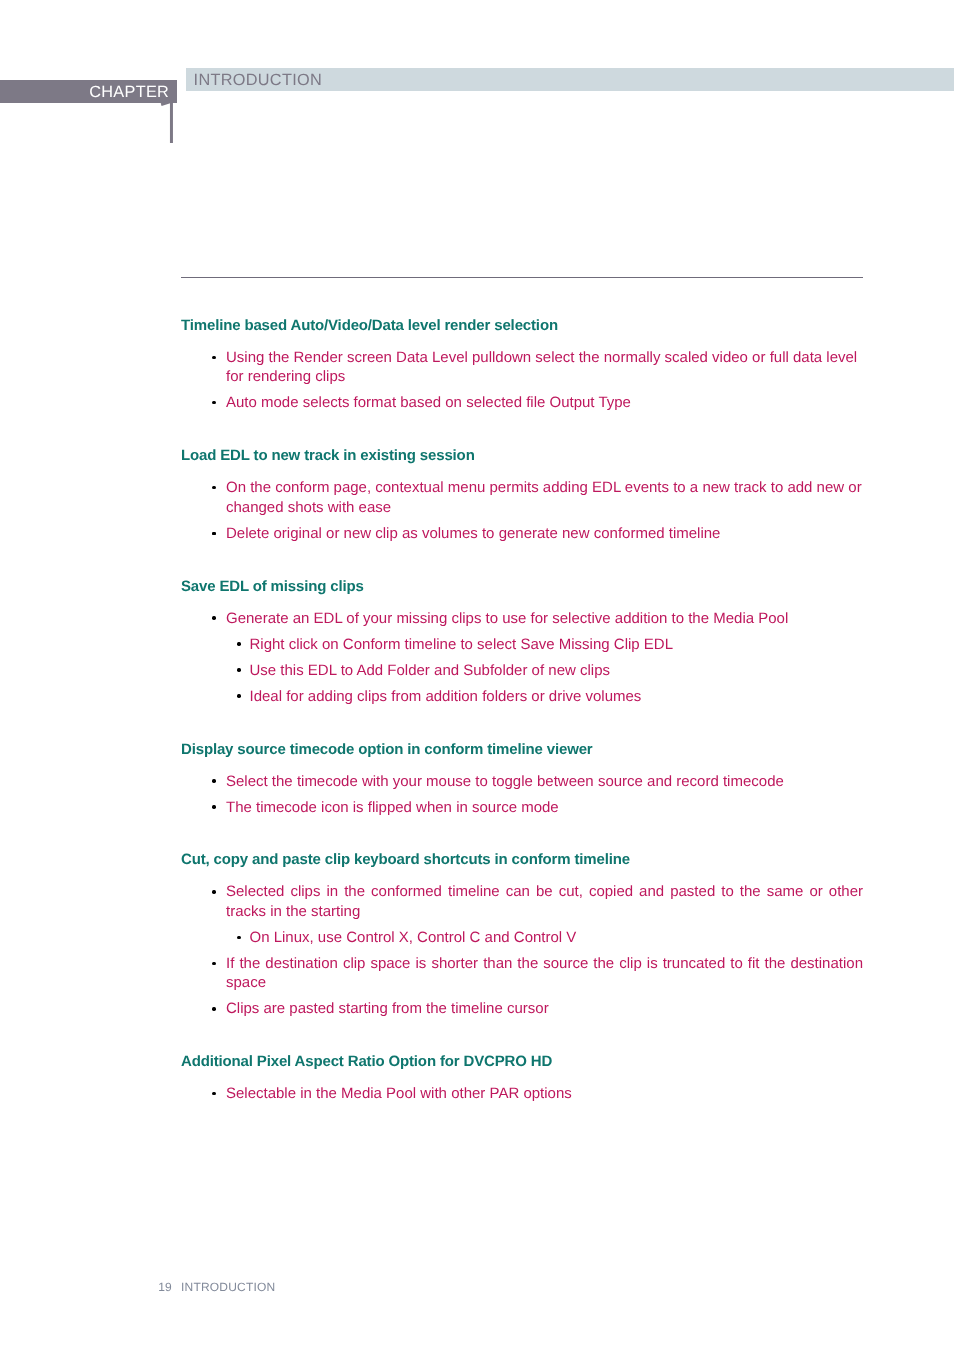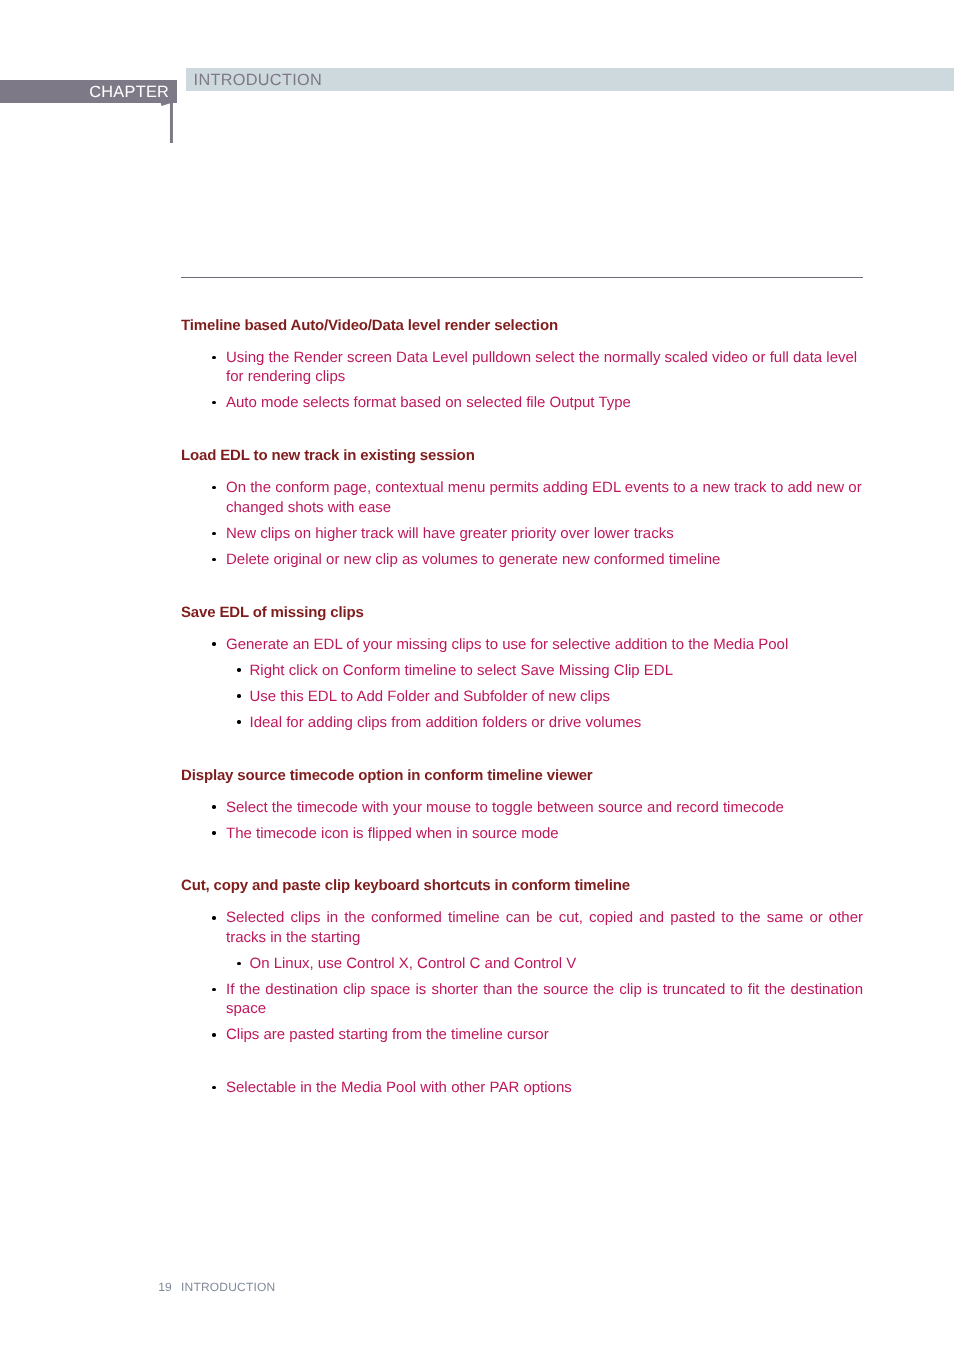--- a/index.html
+++ b/index.html
@@ -17,21 +17,21 @@
   .chapter-num { position:absolute; left:150px; top:92px; width:35px; height:58px; }
   .chapter-num svg { display:block; }
   .chapter-num .numtext { position:absolute; left:0; top:0; width:1px; height:1px;
                           overflow:hidden; clip:rect(0 0 0 0); color:transparent; }
 
   .rule { position:absolute; left:181px; top:277px; width:682px; height:1px; background:#6f6b7a; }
 
   .content { position:absolute; left:181px; top:315.9px; width:682px; }
   .sect { position:relative; }
   .sect + .sect { margin-top:33.4px; }
-  .sect-h { font-size:15px; font-weight:bold; color:#7f1d1d; line-height:19.5px;
+  .sect-h { font-size:15px; font-weight:bold; color:#0f766e; line-height:19.5px;
             letter-spacing:-0.15px; }
   .itm { font-size:15px; color:#be185d; line-height:19.5px; position:relative;
          letter-spacing:0px; margin-top:6.5px; }
   .sect-h + .itm { margin-top:12.5px; }
   .itm.lv1 { margin-left:45px; }
   .itm.lv2 { margin-left:68.5px; }
   .itm .bullet { position:absolute; left:-13.6px; top:7.8px; width:3.3px; height:3.3px;
                  border-radius:50%; background:#000000; }
   .itm.lv2 .bullet { left:-12.1px; }
   .itm.just { text-align:justify; }
@@ -60,21 +60,21 @@
 
   <div class="content">
 <div class="sect">
         <div class="sect-h">Timeline based Auto/Video/Data level render selection</div>
         <div class="itm lv1"><span class="bullet"></span><span class="t">Using the Render screen Data Level pulldown select the normally scaled video or full data level for rendering clips</span></div>
         <div class="itm lv1"><span class="bullet"></span><span class="t">Auto mode selects format based on selected file Output Type</span></div>
       </div>
 <div class="sect">
         <div class="sect-h">Load EDL to new track in existing session</div>
         <div class="itm lv1"><span class="bullet"></span><span class="t">On the conform page, contextual menu permits adding EDL events to a new track to add new or changed shots with ease</span></div>
-        <div class="itm lv1"><span class="bullet"></span><span class="t">New clips on higher track will have greater priority over lower tracks</span></div>
+        <div class="itm lv1"><span class="bullet"></span></div>
         <div class="itm lv1"><span class="bullet"></span><span class="t">Delete original or new clip as volumes to generate new conformed timeline</span></div>
       </div>
 <div class="sect">
         <div class="sect-h">Save EDL of missing clips</div>
         <div class="itm lv1"><span class="bullet"></span><span class="t">Generate an EDL of your missing clips to use for selective addition to the Media Pool</span></div>
         <div class="itm lv2"><span class="bullet"></span><span class="t">Right click on Conform timeline to select Save Missing Clip EDL</span></div>
         <div class="itm lv2"><span class="bullet"></span><span class="t">Use this EDL to Add Folder and Subfolder of new clips</span></div>
         <div class="itm lv2"><span class="bullet"></span><span class="t">Ideal for adding clips from addition folders or drive volumes</span></div>
       </div>
 <div class="sect">
@@ -89,20 +89,21 @@
           <span class="t">Selected clips in the conformed timeline can be cut, copied and pasted to the same or other tracks in the starting</span>
         </div>
         <div class="itm lv2"><span class="bullet"></span><span class="t">On Linux, use Control X, Control C and Control V</span></div>
         <div class="itm lv1 just">
           <span class="bullet"></span>
           <span class="t">If the destination clip space is shorter than the source the clip is truncated to fit the destination space</span>
         </div>
         <div class="itm lv1"><span class="bullet"></span><span class="t">Clips are pasted starting from the timeline cursor</span></div>
       </div>
 <div class="sect">
+        <div class="sect-h">Additional Pixel Aspect Ratio Option for DVCPRO HD</div>
         <div class="itm lv1"><span class="bullet"></span><span class="t">Selectable in the Media Pool with other PAR options</span></div>
       </div>
   </div>
 
   <div class="footer">
     <span class="pg">19</span><span>INTRODUCTION</span>
   </div>
 
 </div>
 

